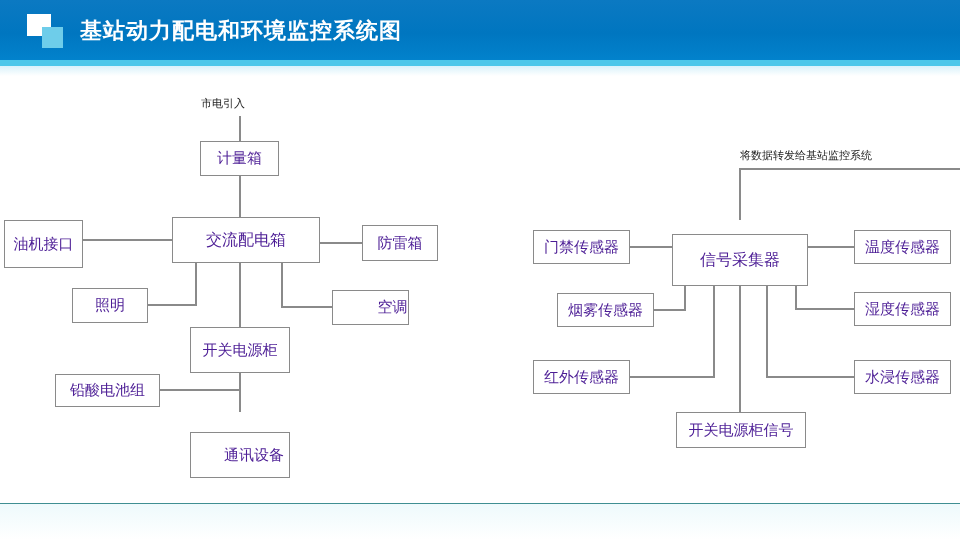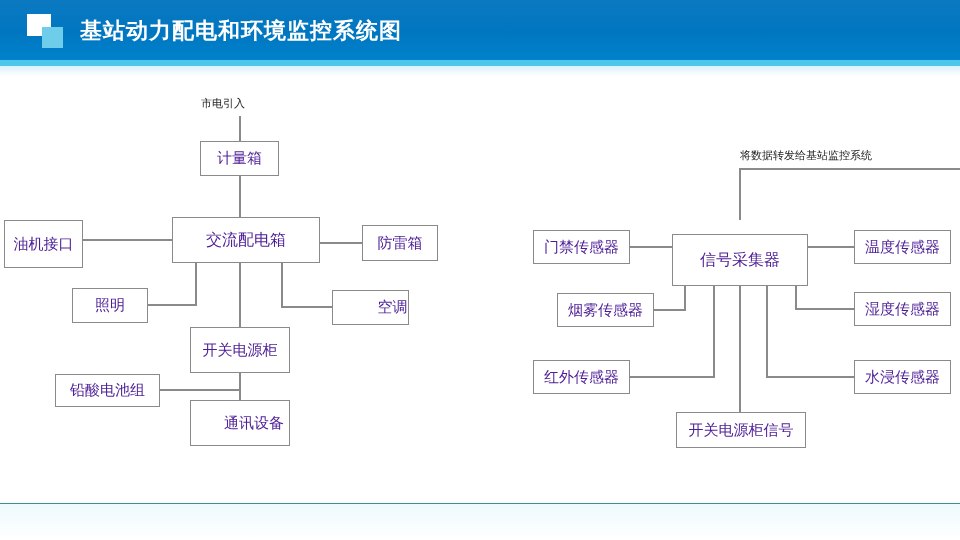--- a/index.html
+++ b/index.html
@@ -169,21 +169,21 @@
     <div class="node" style="left:362px; top:149px; width:76px; height:36px;">防雷箱</div>
 
     <div class="node" style="left:72px; top:212px; width:76px; height:35px;">照明</div>
 
     <div class="node" style="left:332px; top:214px; width:77px; height:35px;padding-left:44px;">空调</div>
 
     <div class="node" style="left:190px; top:251px; width:100px; height:46px;">开关电源柜</div>
 
     <div class="node" style="left:55px; top:298px; width:105px; height:33px;">铅酸电池组</div>
 
-    <div class="node" style="left:190px; top:324px; width:100px; height:46px;padding-left:28px;">通讯设备</div>
+    <div class="node" style="left:190px; top:356px; width:100px; height:46px;padding-left:28px;">通讯设备</div>
 
     <div class="node big" style="left:672px; top:158px; width:136px; height:52px;">信号采集器</div>
 
     <div class="node" style="left:533px; top:154px; width:97px; height:34px;">门禁传感器</div>
 
     <div class="node" style="left:854px; top:154px; width:97px; height:34px;">温度传感器</div>
 
     <div class="node" style="left:533px; top:217px; width:97px; height:34px;margin-left:24px;">烟雾传感器</div>
 
     <div class="node" style="left:854px; top:216px; width:97px; height:34px;">湿度传感器</div>

